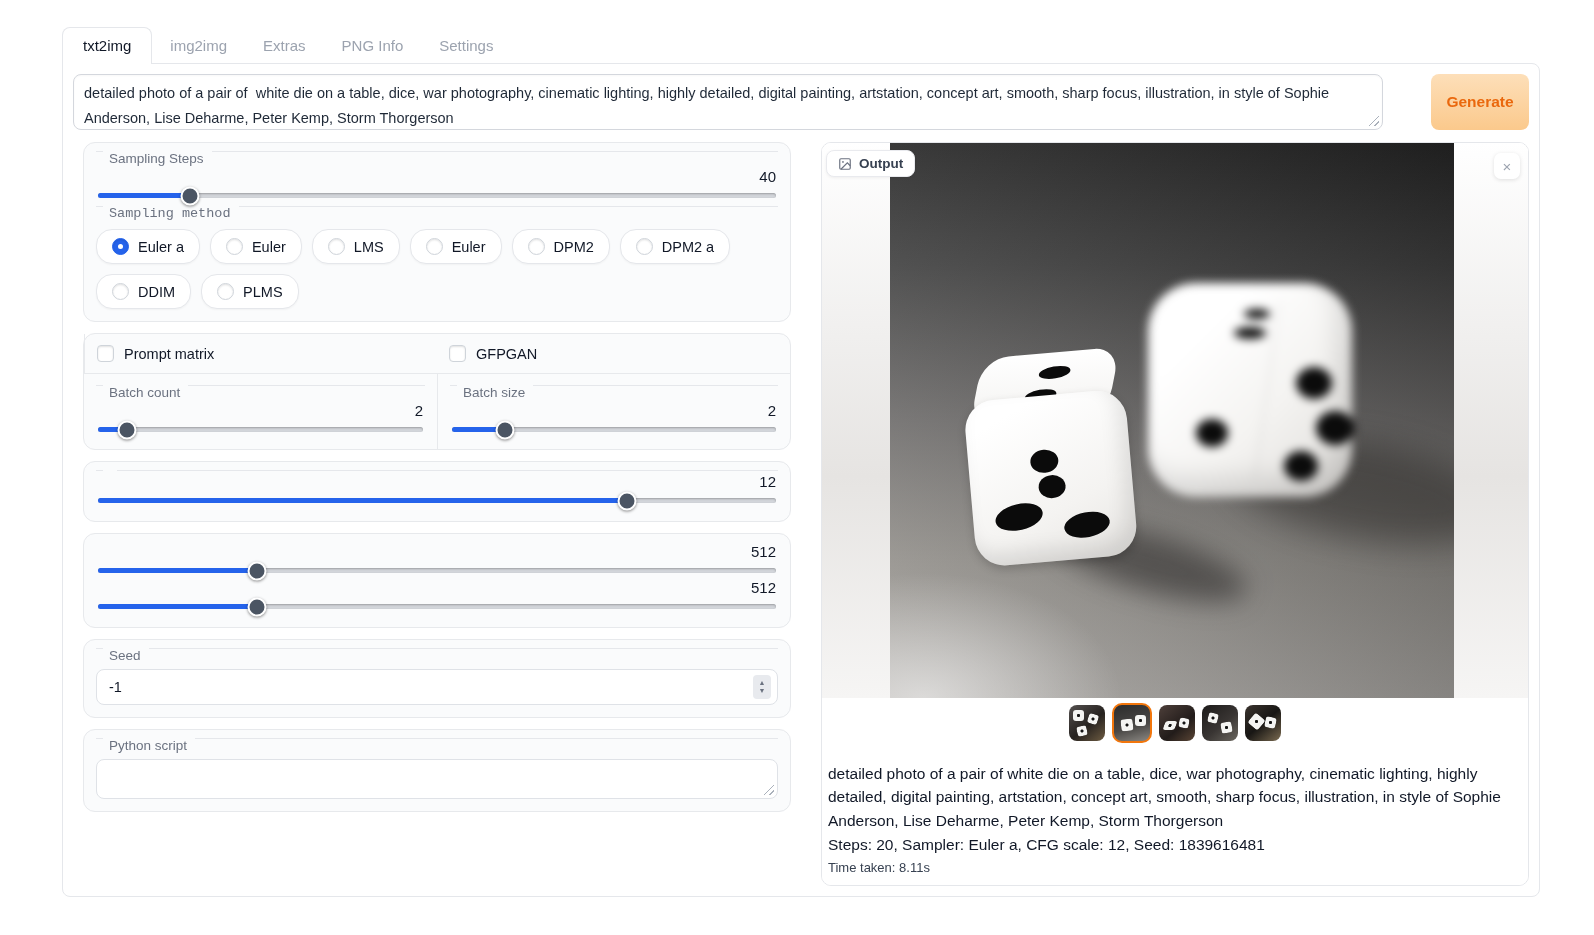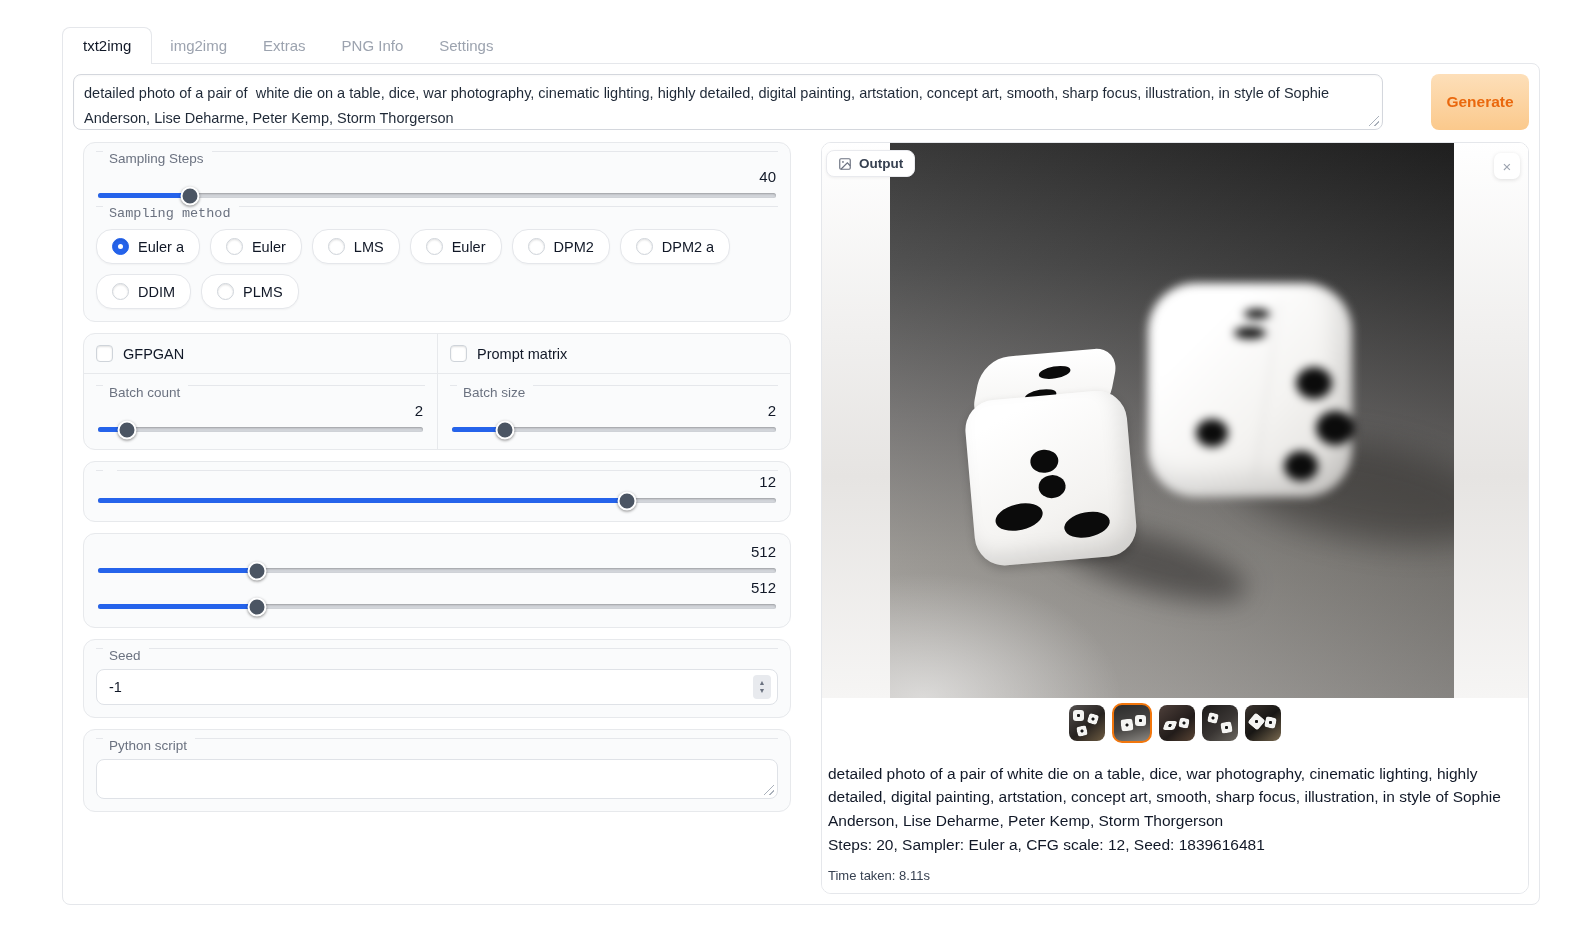--- a/index.html
+++ b/index.html
@@ -91,21 +91,21 @@
   .t3 { background:linear-gradient(140deg,#4d3f3a 0%,#221c1a 60%,#5a4535 100%); }
   .t4 { background:linear-gradient(140deg,#1c1a19 0%,#393533 55%,#6b675f 100%); }
   .t5 { background:linear-gradient(140deg,#3a332e 0%,#181614 50%,#7a6a50 100%); }
   .mini { position:absolute; background:#f4f4f2; border-radius:3px;
     background-image:radial-gradient(circle at 50% 50%, #141414 1.3px, transparent 1.8px); }
 
   
   .caption { background:#fff; padding:14px 8px 10px 6px; }
   .cap-prompt, .cap-params { font-size:15.5px; line-height:1.5; color:#111827; }
   .cap-params { margin-top:1px; }
-  .cap-time { font-size:13px; color:#374151; margin-top:12px; }
+  .cap-time { font-size:13px; color:#374151; margin-top:4px; }
 
   .icon-img { width:14px; height:14px; }
 </style>
 </head>
 <body>
 
 <div class="app">
 
   <div class="tabbar">
     <div class="tab active">txt2img</div>
@@ -175,30 +175,30 @@
                 <span>DDIM</span>
               </label>
             <label class="radio-pill">
                 <span class="radio"></span>
                 <span>PLMS</span>
               </label>
           </div>
         </div>
 
         <div class="group g22">
+          <div class="cell bl">
+            <label class="cb-row">
+              <span class="checkbox"></span>
+              <span>Prompt matrix</span>
+            </label>
+          </div>
           <div class="cell">
             <label class="cb-row">
               <span class="checkbox"></span>
               <span>GFPGAN</span>
-            </label>
-          </div>
-          <div class="cell bl">
-            <label class="cb-row">
-              <span class="checkbox"></span>
-              <span>Prompt matrix</span>
             </label>
           </div>
           <div class="cell bt">
             <div class="legend-row">
                 <div class="pre"></div>
               <span class="lbl">Batch count</span>
               <div class="post"></div>
               </div>
             <div class="val-row">2</div>
             <div class="track">

